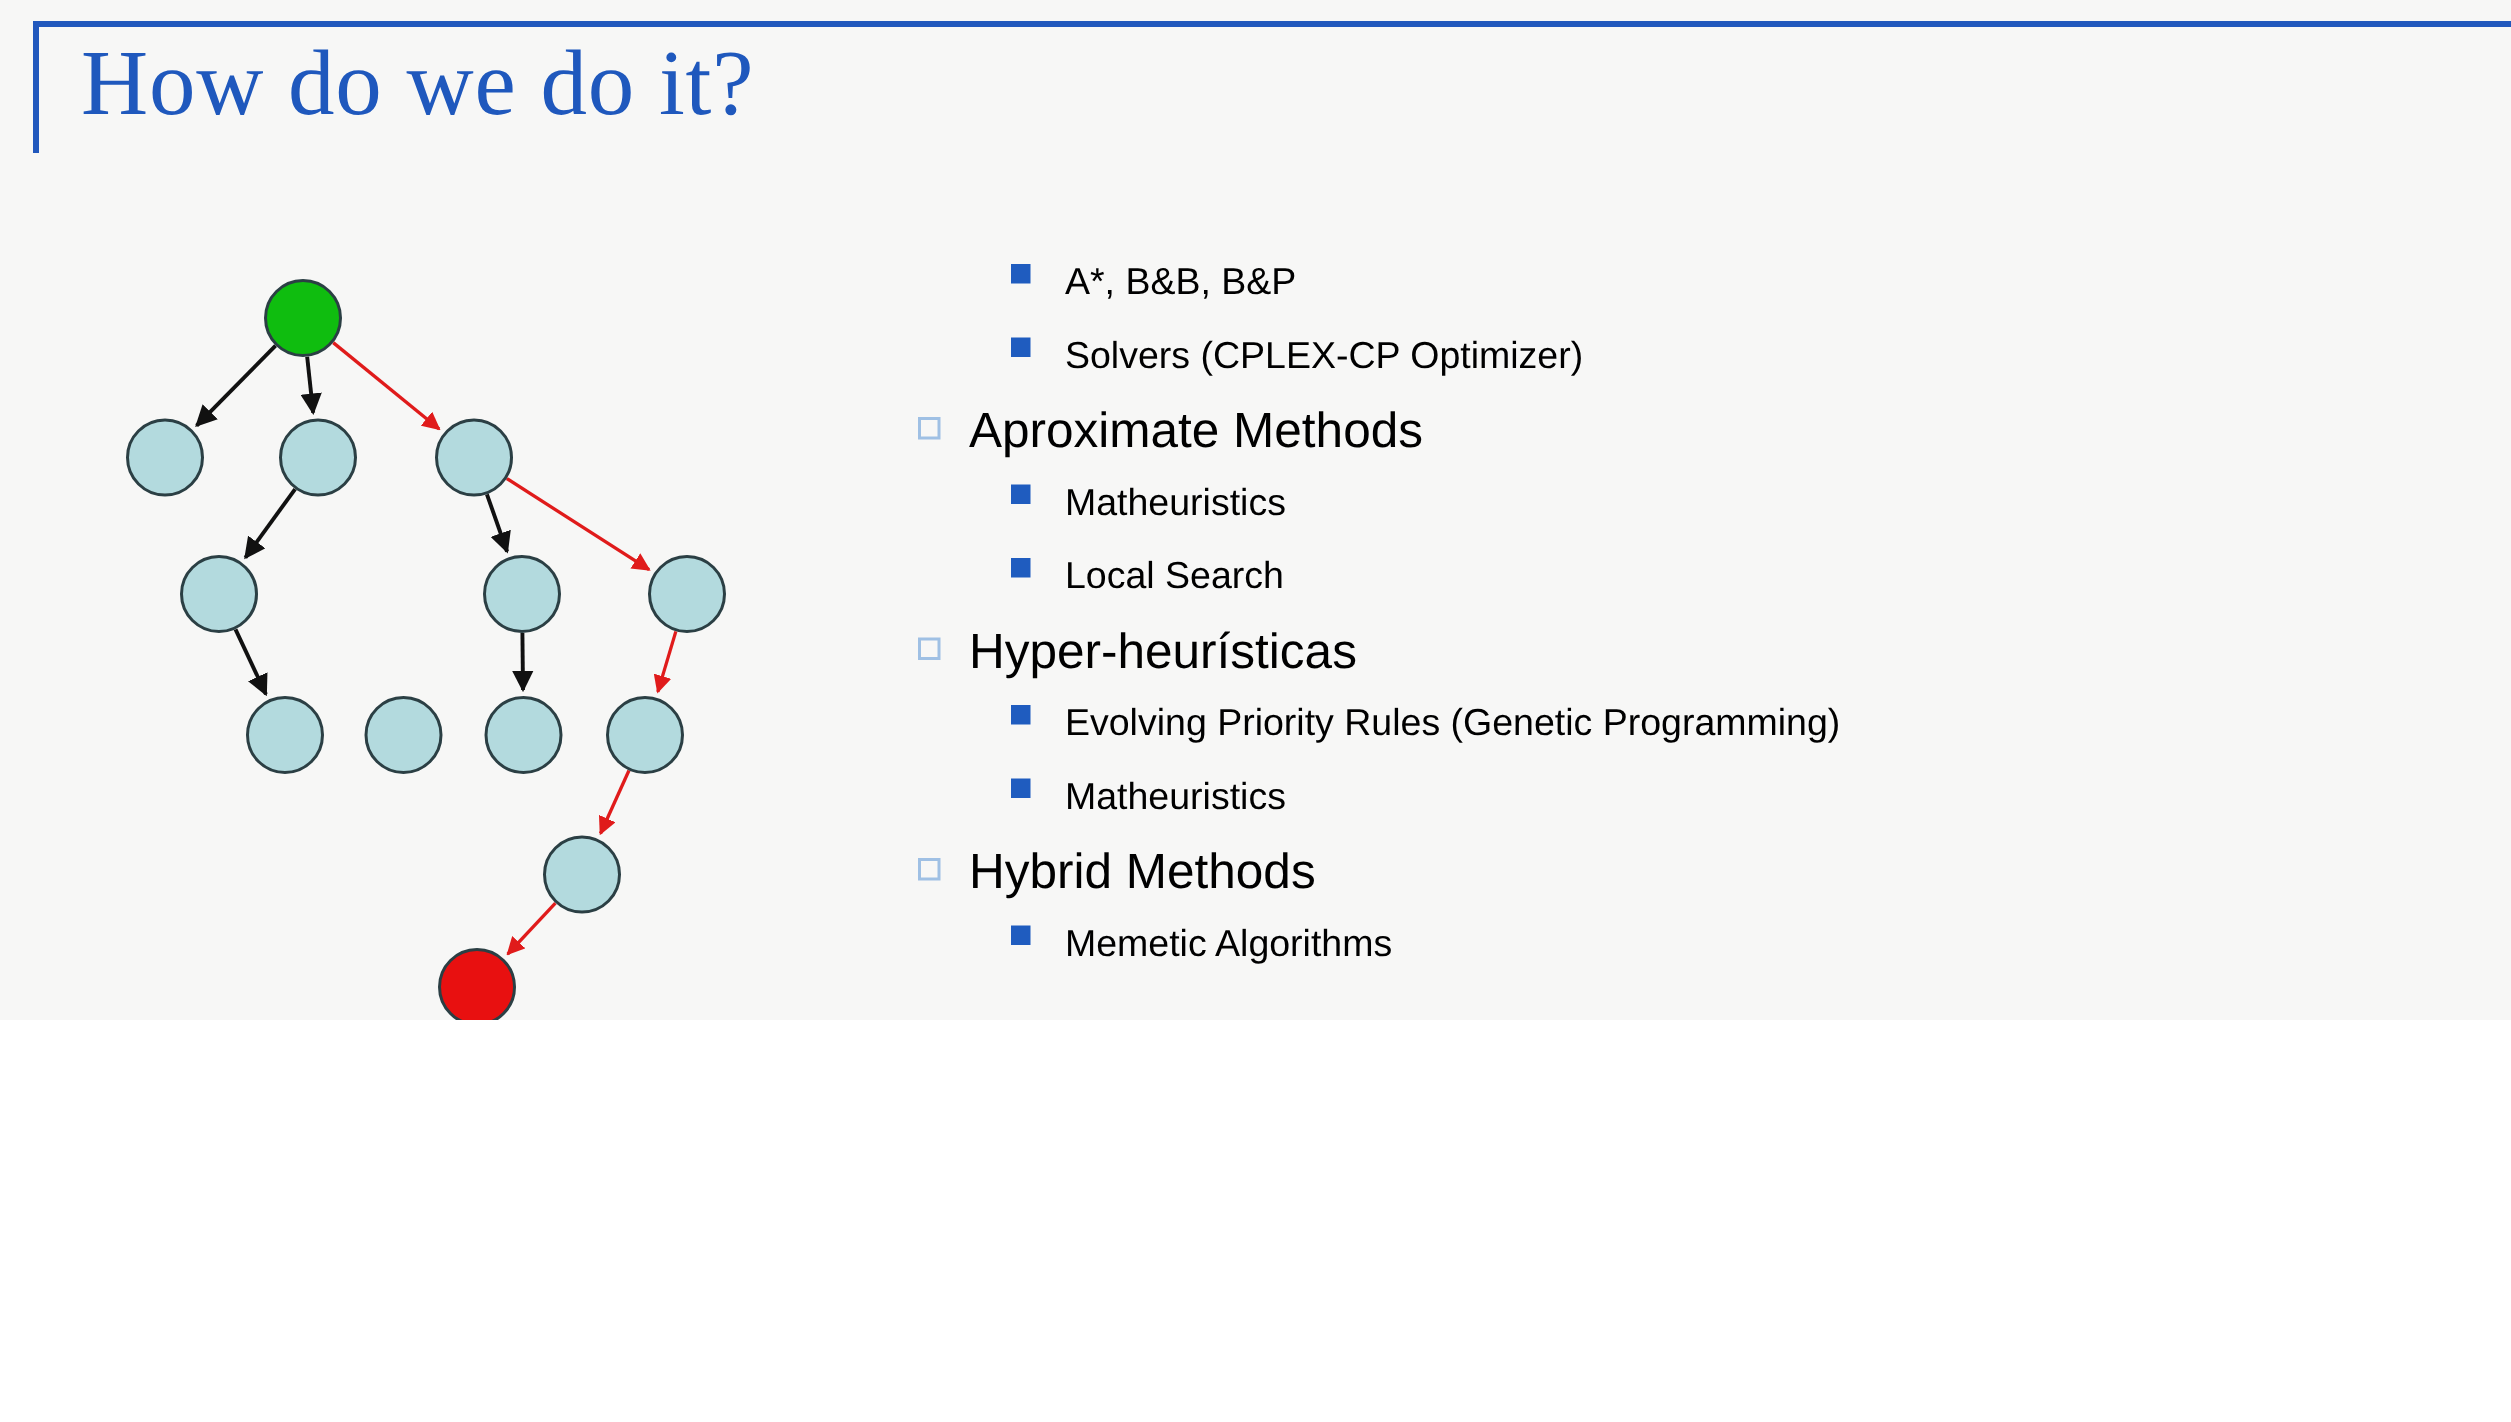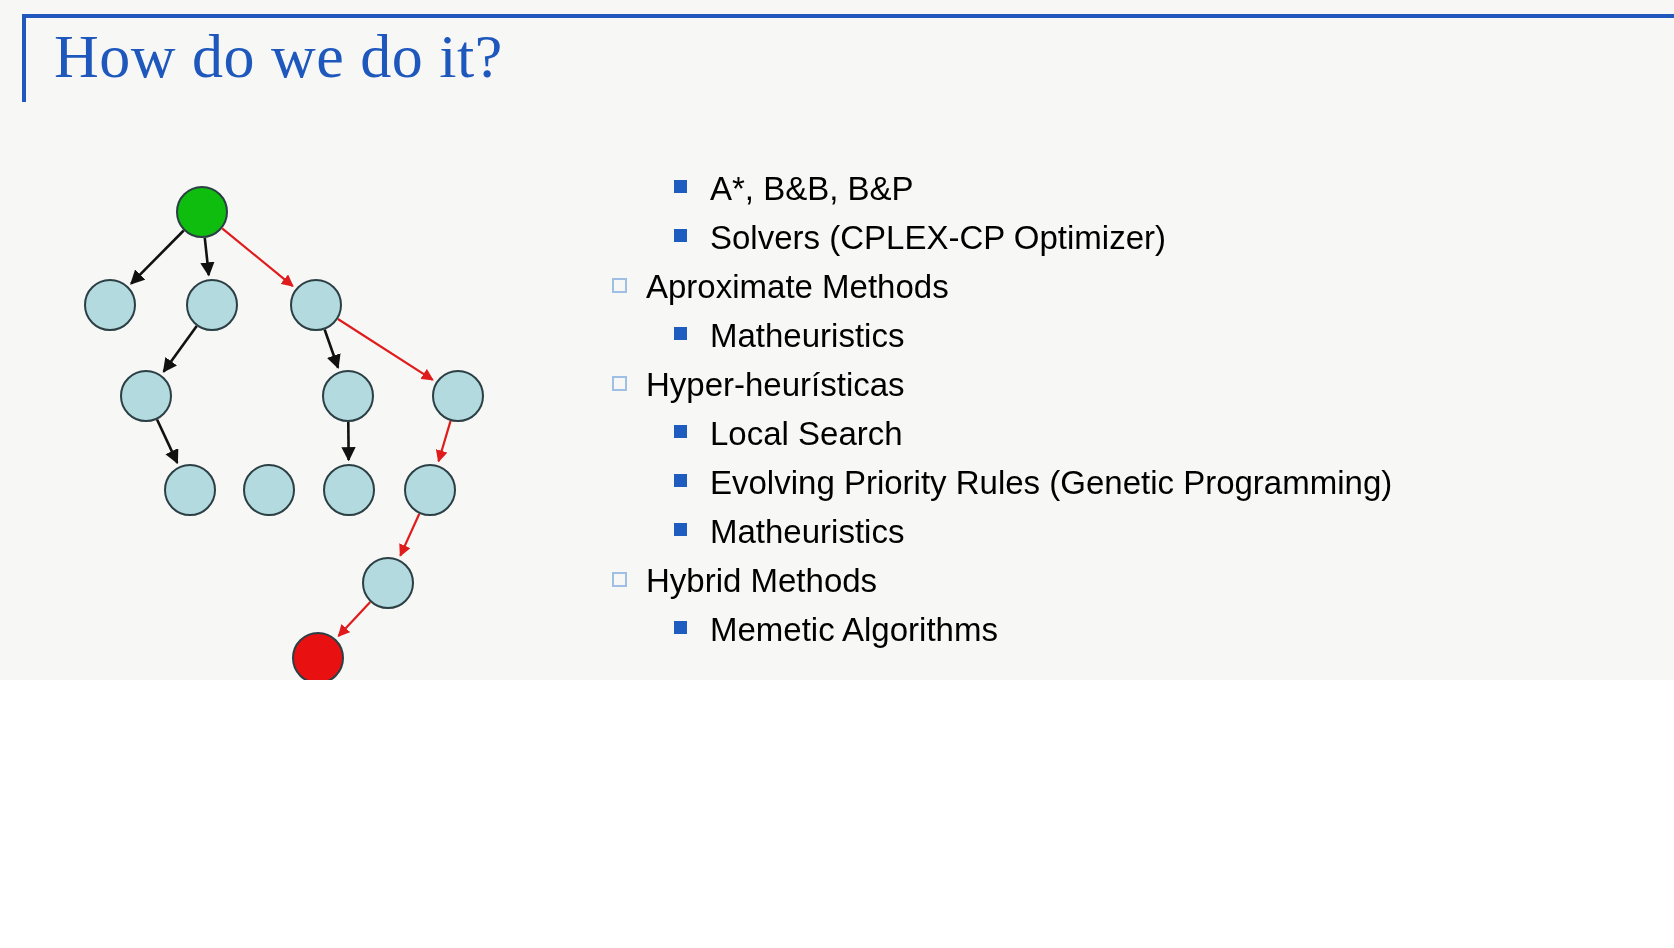--- a/index.html
+++ b/index.html
@@ -67,21 +67,21 @@
     align-items: baseline;
     color: #000000;
   }
   .bullet-row.lvl1 {
     padding-left: 0px;
     font-size: 33px;
     line-height: 49px;
   }
   .bullet-row.lvl2 {
     padding-left: 62px;
-    font-size: 33px;
+    font-size: 25px;
     line-height: 49px;
   }
   .marker {
     flex: 0 0 auto;
     display: inline-block;
     position: relative;
   }
   .marker-l1 {
     width: 34px;
   }
@@ -189,30 +189,30 @@
         <span class="bullet-text">Solvers (CPLEX-CP Optimizer)</span>
       </div>
       <div class="bullet-row lvl1">
         <span class="marker marker-l1"></span>
         <span class="bullet-text">Aproximate Methods</span>
       </div>
       <div class="bullet-row lvl2">
         <span class="marker marker-l2"></span>
         <span class="bullet-text">Matheuristics</span>
       </div>
+      <div class="bullet-row lvl2">
+        <span class="marker marker-l2"></span>
+        <span class="bullet-text">Local Search</span>
+      </div>
       <div class="bullet-row lvl1">
         <span class="marker marker-l1"></span>
         <span class="bullet-text">Hyper-heurísticas</span>
       </div>
       <div class="bullet-row lvl2">
         <span class="marker marker-l2"></span>
-        <span class="bullet-text">Local Search</span>
-      </div>
-      <div class="bullet-row lvl2">
-        <span class="marker marker-l2"></span>
         <span class="bullet-text">Evolving Priority Rules (Genetic Programming)</span>
       </div>
       <div class="bullet-row lvl2">
         <span class="marker marker-l2"></span>
         <span class="bullet-text">Matheuristics</span>
       </div>
       <div class="bullet-row lvl1">
         <span class="marker marker-l1"></span>
         <span class="bullet-text">Hybrid Methods</span>
       </div>

